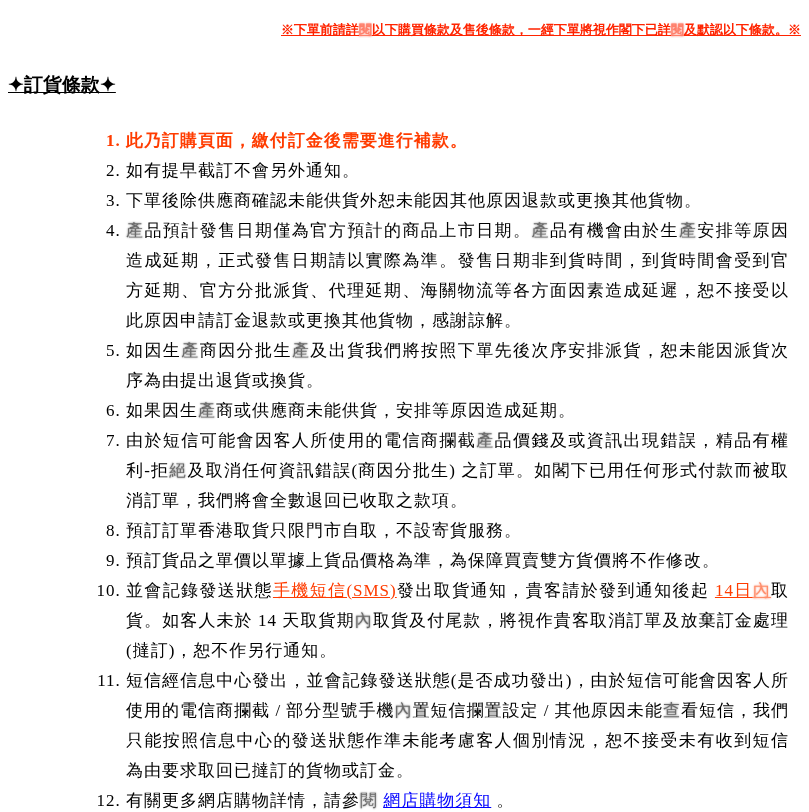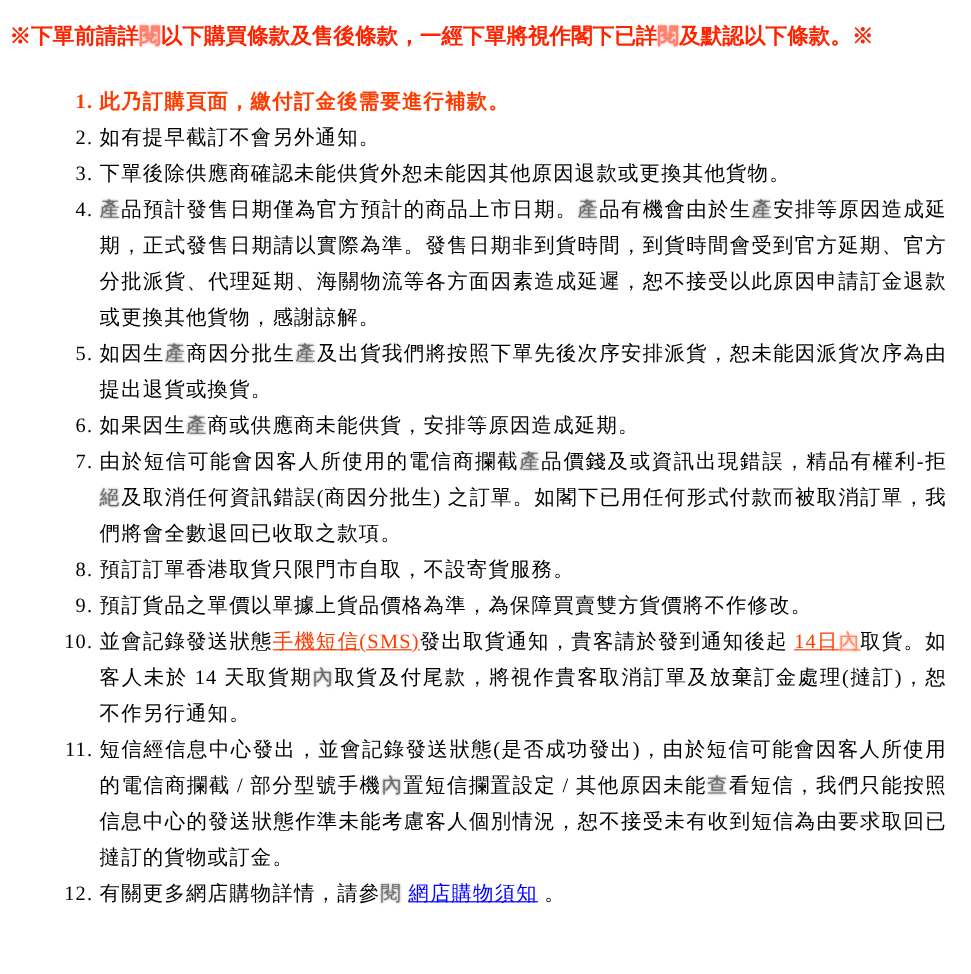--- a/index.html
+++ b/index.html
@@ -16,23 +16,25 @@
   }
   .page {
     padding: 8px;
     box-sizing: border-box;
   }
   
   .notice {
     margin: 10px 0 0 0;
     color: var(--notice-red, #ff2400);
     font-weight: bold;
-    font-size: 18px;
+    font-size: 13px;
     line-height: 24px;
+    text-decoration: underline;
     white-space: nowrap;
+    text-align: right;
   }
   
   .heading {
     margin: 30px 0 0 0;
     font-size: 19px;
     font-weight: bold;
     text-decoration: underline;
     color: #000;
   }
   
@@ -40,20 +42,21 @@
     margin: 28px 0 0 0;
     padding: 0 12px 0 75px;
     font-size: 17px;
     line-height: 30px;
     letter-spacing: 1px;
     text-align: justify;
     list-style: decimal outside;
   }
   ol.terms li {
     text-align: justify;
+    margin-left: 43px;
   }
   
   li.em {
     color: var(--highlight-orange, #ff3c00);
     font-weight: bold;
   }
   
   .hot {
     color: var(--highlight-orange, #ff3c00);
     font-weight: normal;
@@ -69,20 +72,21 @@
     cursor: pointer;
   }
 </style>
 </head>
 <body>
 
 <div class="page">
 
   <p class="notice"><span>※下單前請詳</span><span class="fb">閱</span><span>以下購買條款及售後條款，一經下單將視作閣下已詳</span><span class="fb">閱</span><span>及默認以下條款。※</span></p>
 
+  <h2 class="heading">✦訂貨條款✦</h2>
 
   <ol class="terms">
       <li class="em"><span>此乃訂購頁面，繳付訂金後需要進行補款。</span></li>
       <li><span>如有提早截訂不會另外通知。</span></li>
       <li><span>下單後除供應商確認未能供貨外恕未能因其他原因退款或更換其他貨物。</span></li>
       <li><span class="fb">產</span><span>品預計發售日期僅為官方預計的商品上市日期。</span><span class="fb">產</span><span>品有機會由於生</span><span class="fb">產</span><span>安排等原因造成延期，正式發售日期請以實際為準。發售日期非到貨時間，到貨時間會受到官方延期、官方分批派貨、代理延期、海關物流等各方面因素造成延遲，恕不接受以此原因申請訂金退款或更換其他貨物，感謝諒解。</span></li>
       <li><span>如因生</span><span class="fb">產</span><span>商因分批生</span><span class="fb">產</span><span>及出貨我們將按照下單先後次序安排派貨，恕未能因派貨次序為由提出退貨或換貨。</span></li>
       <li><span>如果因生</span><span class="fb">產</span><span>商或供應商未能供貨，安排等原因造成延期。</span></li>
       <li><span>由於短信可能會因客人所使用的電信商攔截</span><span class="fb">產</span><span>品價錢及或資訊出現錯誤，精品有權利-拒</span><span class="fb">絕</span><span>及取消任何資訊錯誤(商因分批生) 之訂單。如閣下已用任何形式付款而被取消訂單，我們將會全數退回已收取之款項。</span></li>
       <li><span>預訂訂單香港取貨只限門市自取，不設寄貨服務。</span></li>

